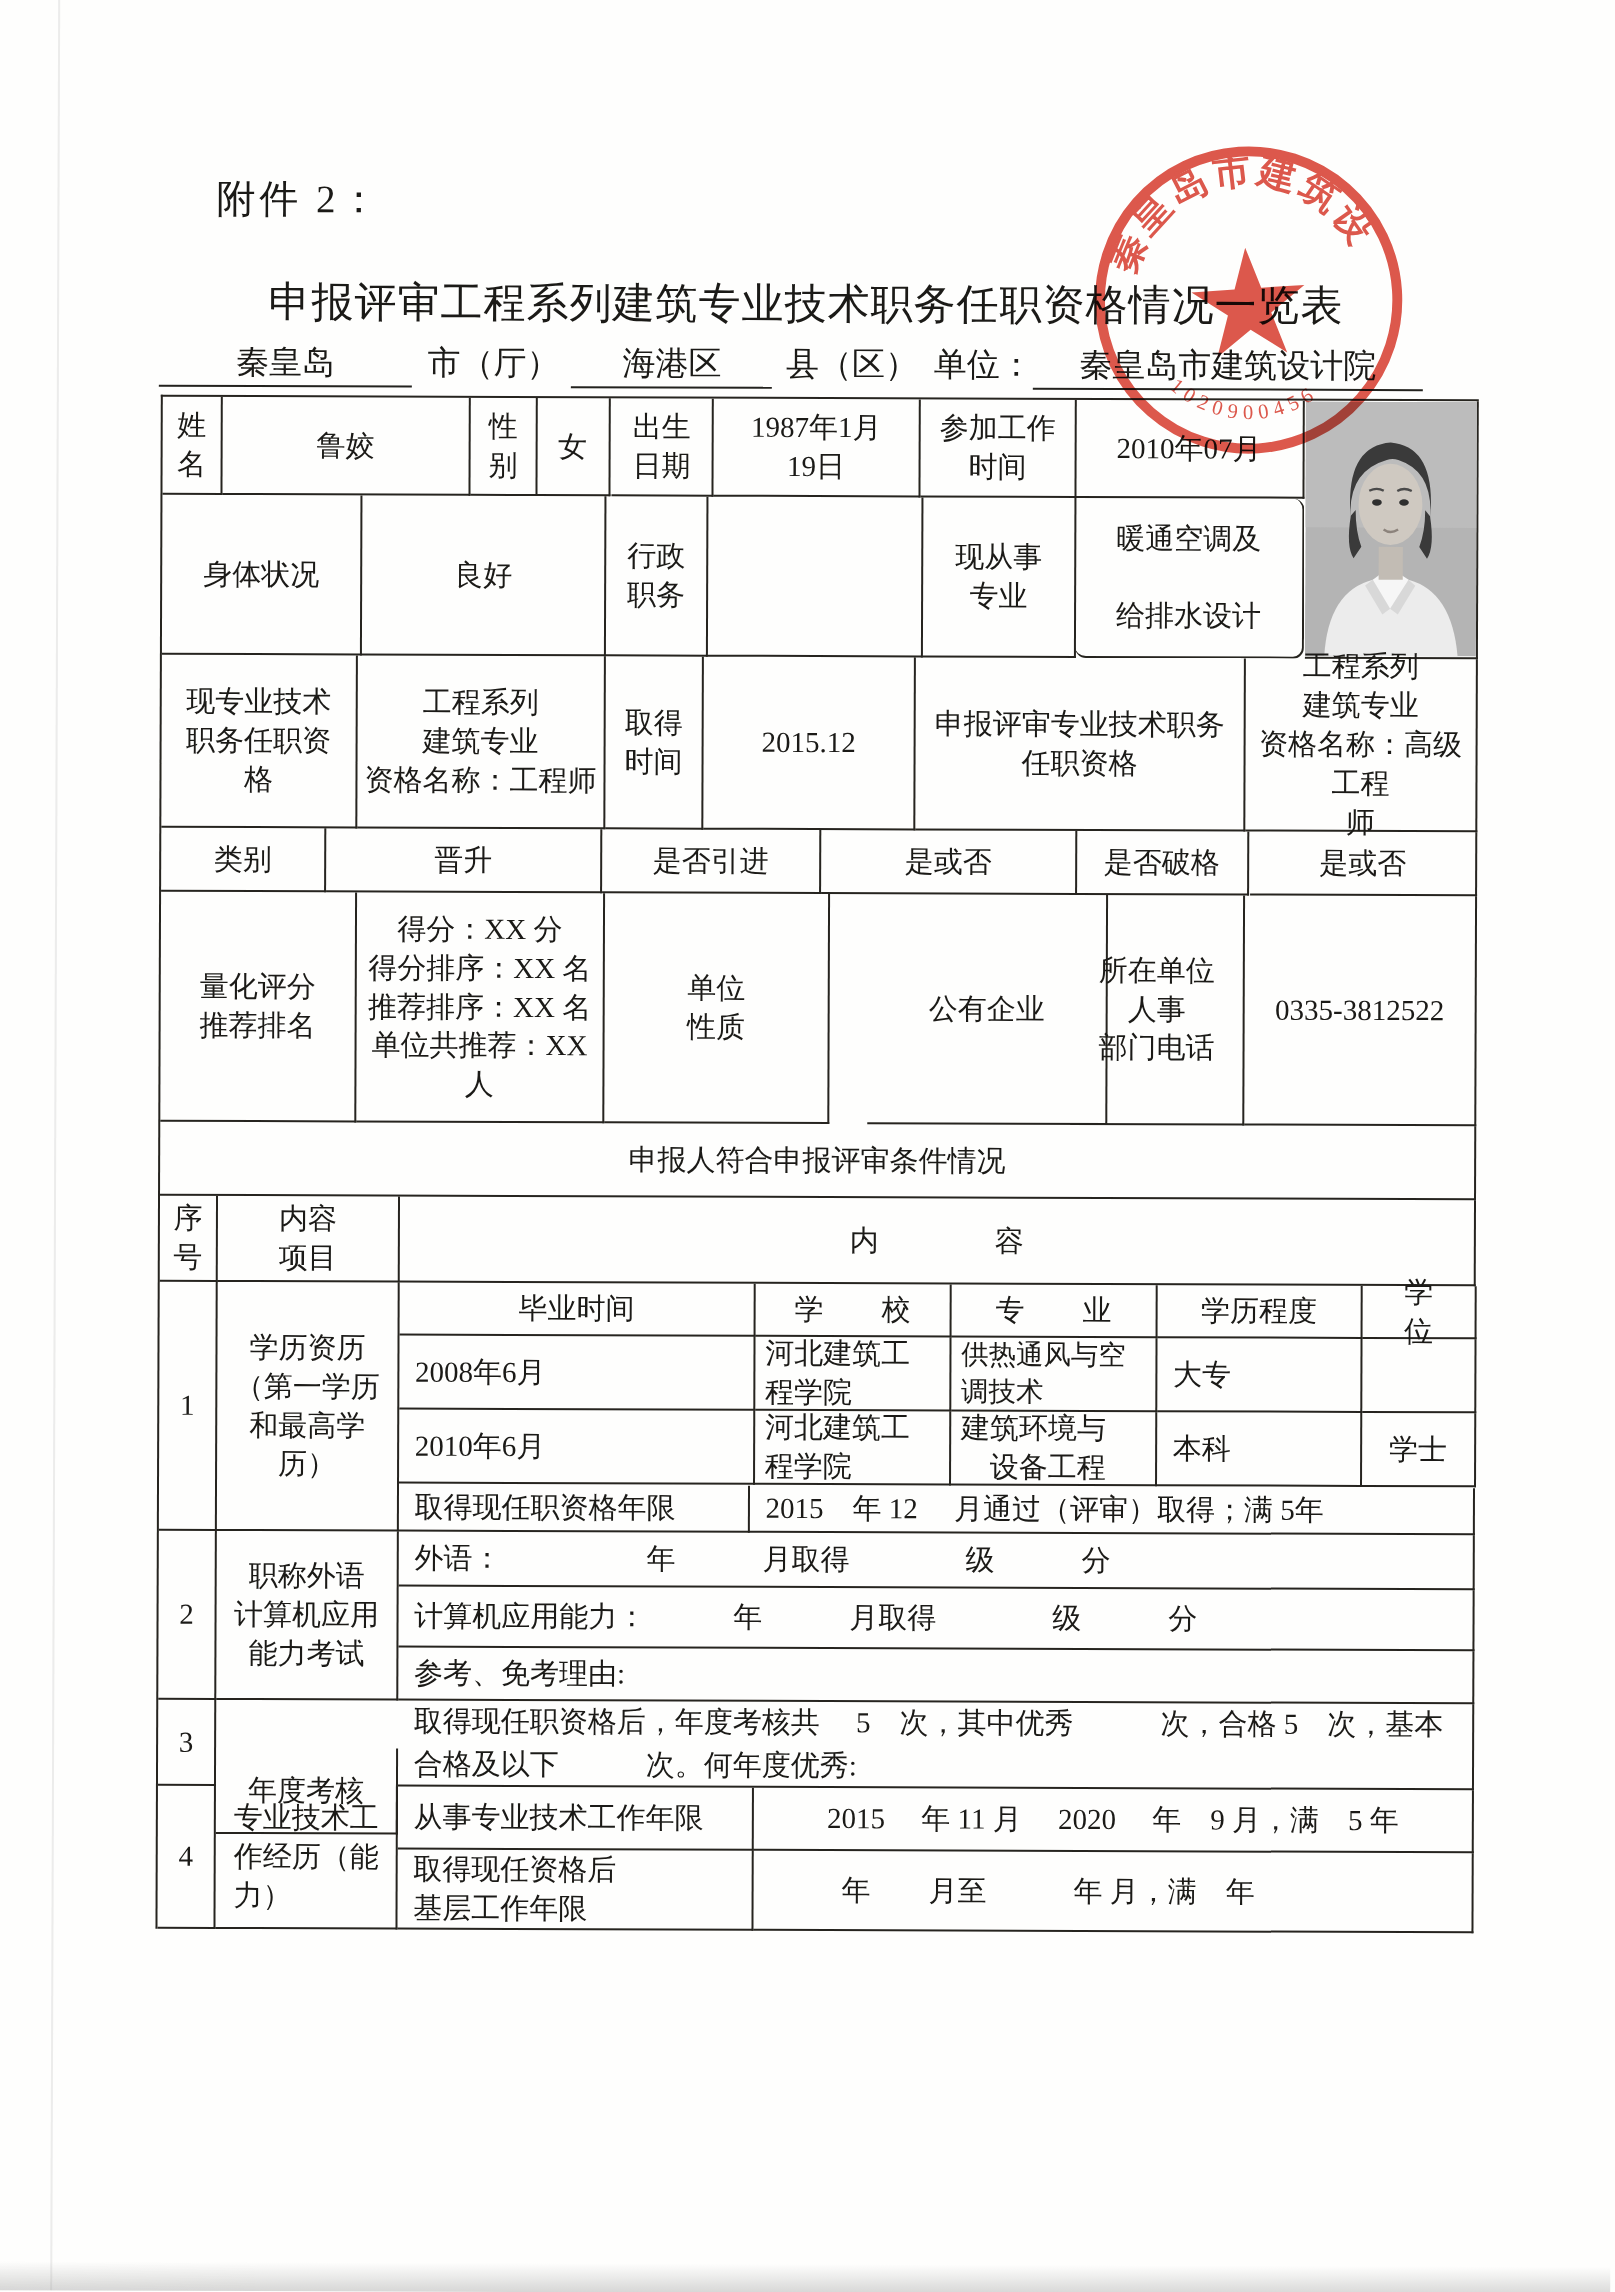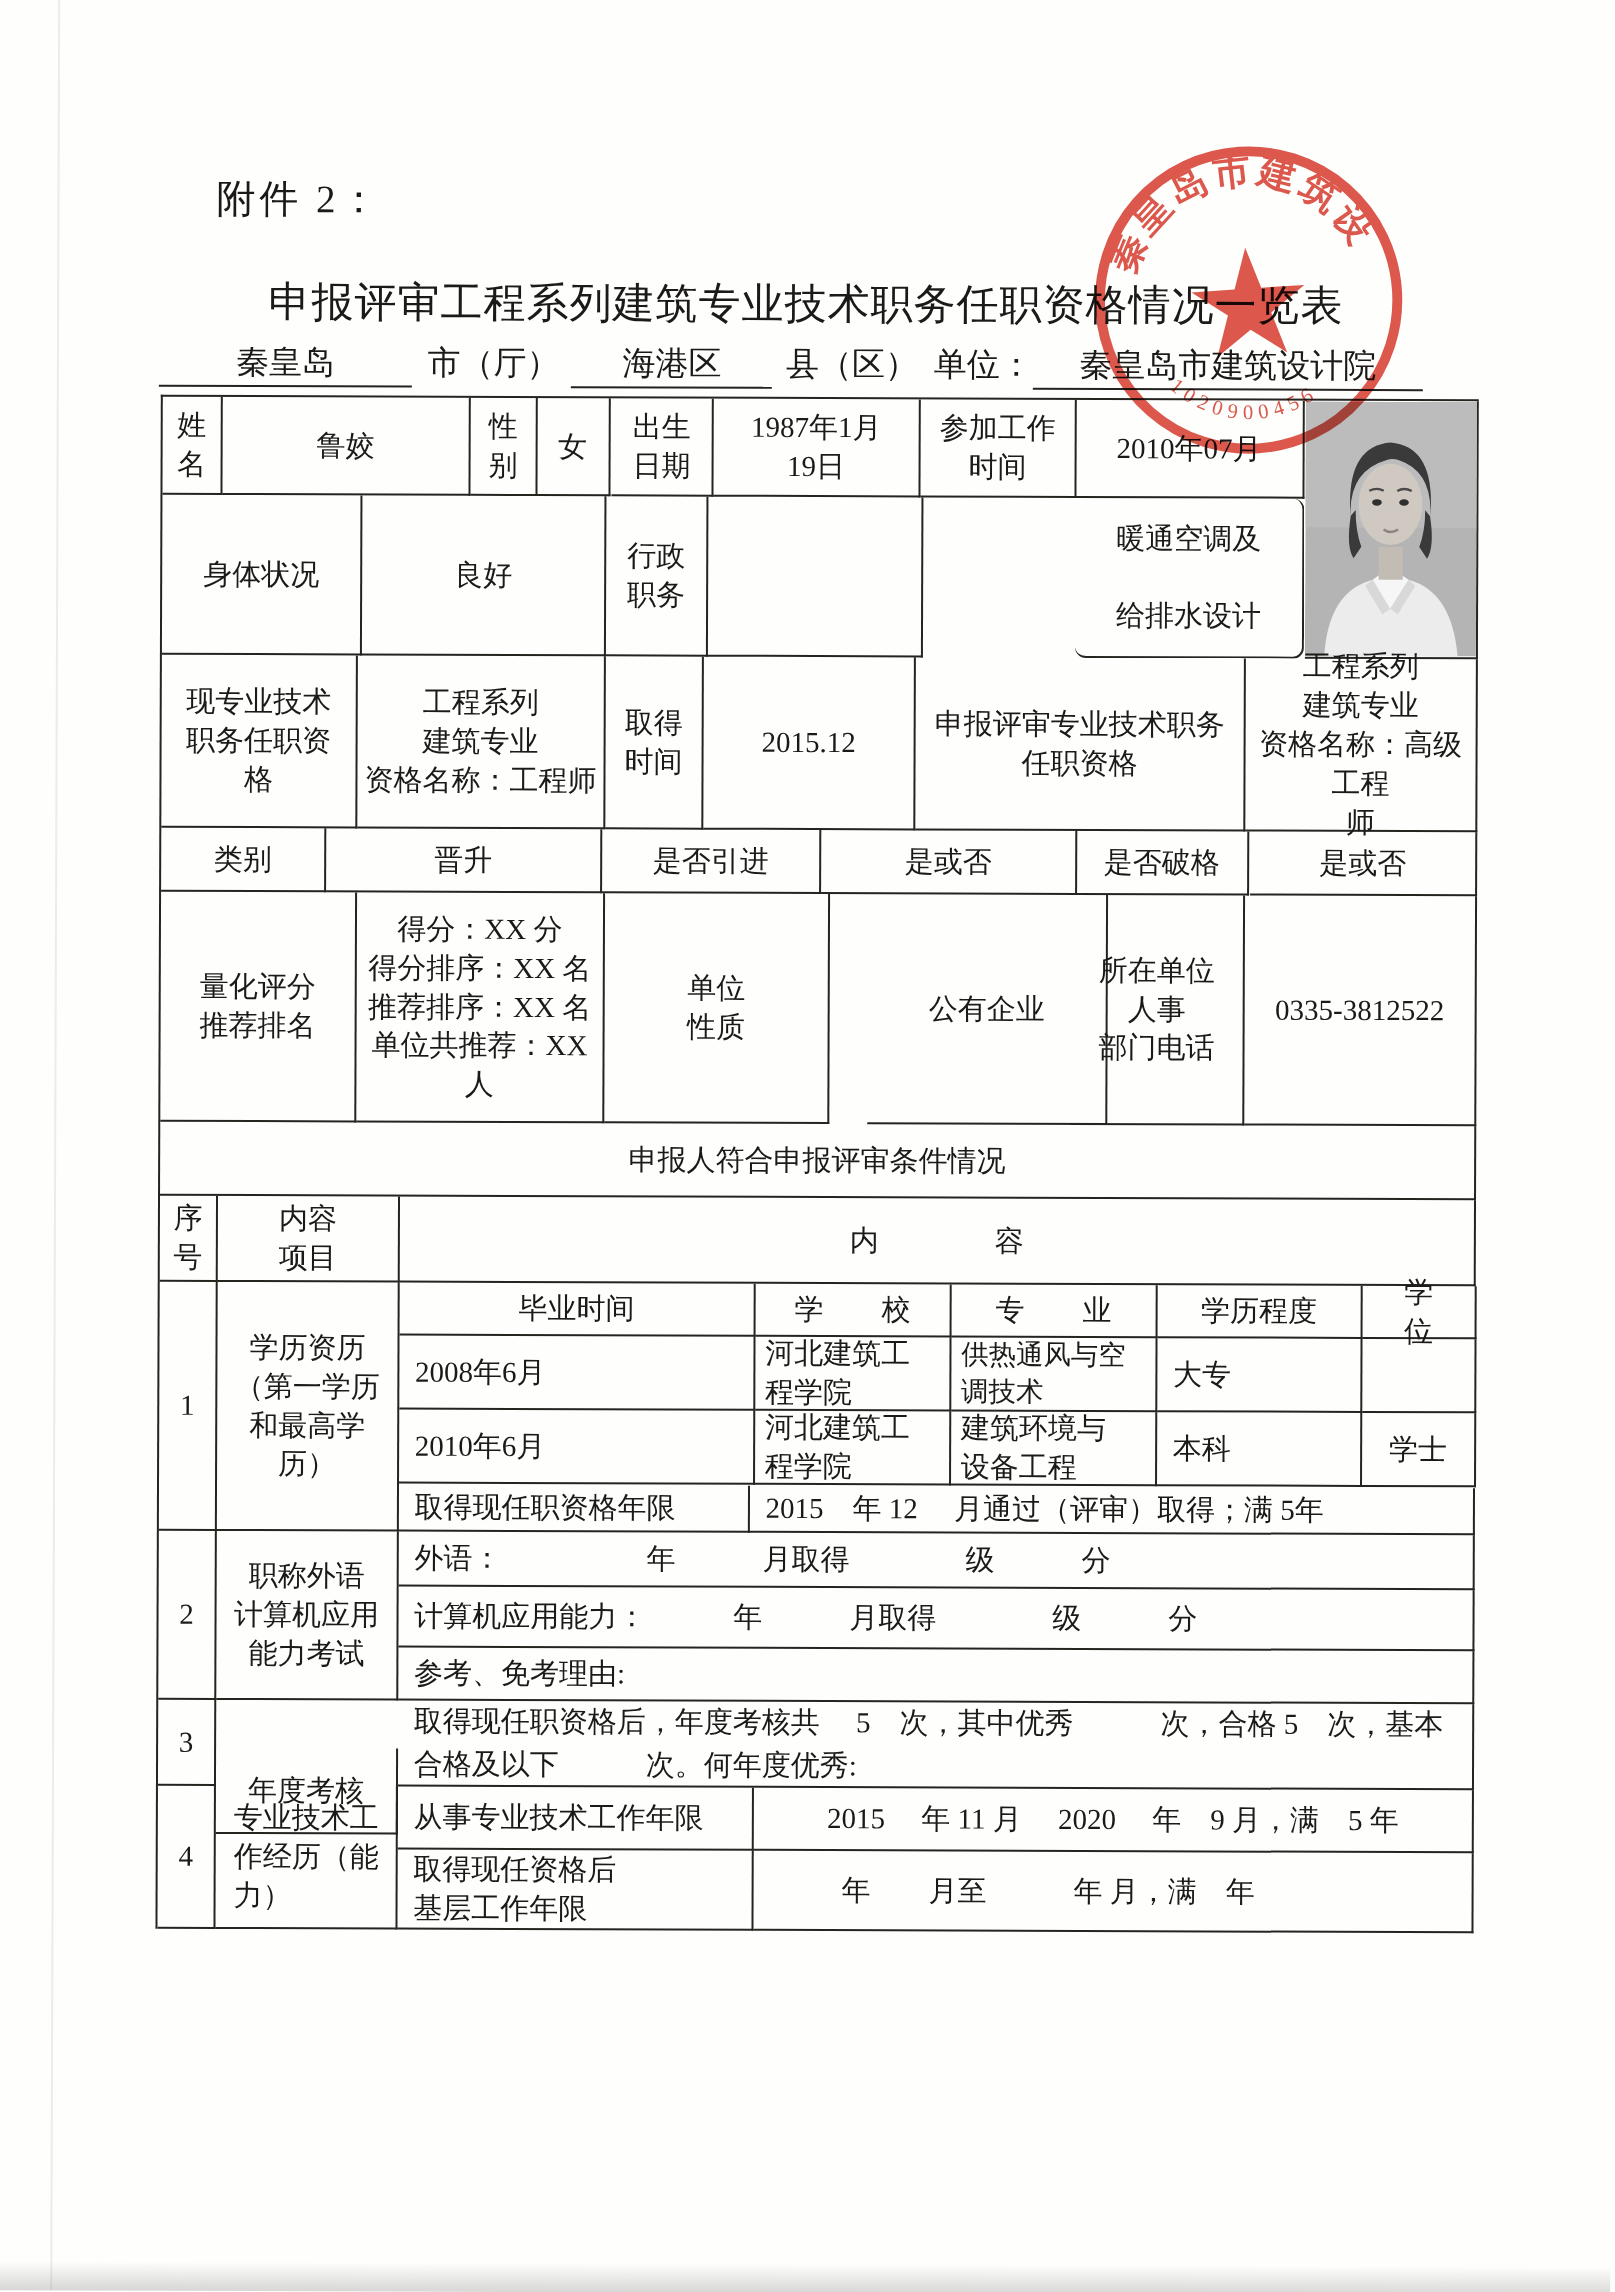--- a/index.html
+++ b/index.html
@@ -76,20 +76,22 @@
         <path d="M95,92 Q102,88 110,92" stroke="#4a4a4a" stroke-width="2.4" fill="none"></path>
         <path d="M81,132 Q88,137 96,132" stroke="#8c837c" stroke-width="2.6" fill="none"></path>
       </svg>
     </div>
 
     <div class="c" style="left:0;top:98px;width:200px;height:160px;">身体状况</div>
     <div class="c" style="left:200px;top:98px;width:244px;height:160px;">良好</div>
     <div class="c" style="left:444px;top:98px;width:102px;height:160px;">行政
 职务</div>
     <div class="c" style="left:546px;top:98px;width:215px;height:160px;"></div>
+    <div class="c" style="left:761px;top:98px;width:153px;height:160px;">现从事
+专业</div>
     <div class="c" style="left:913px;top:98px;width:229px;height:160px;border-radius:11px;">暖通空调及
 
 给排水设计</div>
 
     <div class="c" style="left:0;top:258px;width:196px;height:173px;">现专业技术
 职务任职资
 格</div>
     <div class="c" style="left:196px;top:258px;width:248px;height:173px;">工程系列
 建筑专业
 资格名称：工程师</div>
@@ -148,21 +150,21 @@
     <div class="c al" style="left:596px;top:938px;width:196px;height:74px;padding-left:9.8px;">河北建筑工
 程学院</div>
     <div class="c al" style="left:792px;top:938px;width:206px;height:74px;padding-left:9.8px;font-size:27.4px;">供热通风与空
 调技术</div>
     <div class="c al" style="left:998px;top:938px;width:205px;height:74px;">大专</div>
     <div class="c" style="left:1203px;top:938px;width:114px;height:74px;"></div>
 
     <div class="c al" style="left:240px;top:1012px;width:356px;height:74px;">2010年6月</div>
     <div class="c al" style="left:596px;top:1012px;width:196px;height:74px;padding-left:9.8px;">河北建筑工
 程学院</div>
-    <div class="c al" style="left:792px;top:1012px;width:206px;height:74px;padding-left:9.8px;">建筑环境与
+    <div class="c al" style="left:792px;top:1012px;width:206px;height:74px;padding-left:9.8px;text-align:right;">建筑环境与
 设备工程</div>
     <div class="c al" style="left:998px;top:1012px;width:205px;height:74px;">本科</div>
     <div class="c" style="left:1203px;top:1012px;width:114px;height:74px;">学士</div>
 
     <div class="c al" style="left:240px;top:1087px;width:351px;height:47px;">取得现任职资格年限</div>
     <div class="c al" style="left:591px;top:1087px;width:725px;height:47px;">2015　年 12　 月通过（评审）取得；满 5年</div>
 
     <div class="c" style="left:0;top:1134px;width:58px;height:169px;">2</div>
     <div class="c" style="left:58px;top:1134px;width:182px;height:169px;">职称外语
 计算机应用

